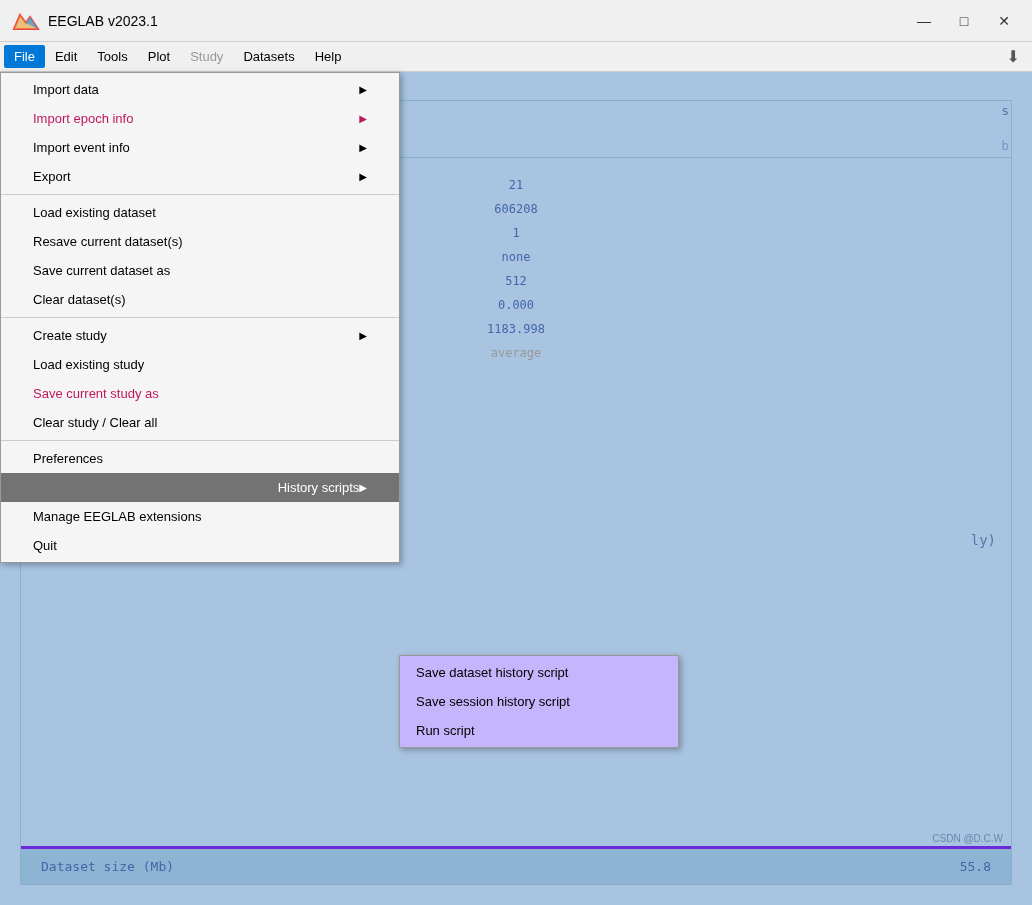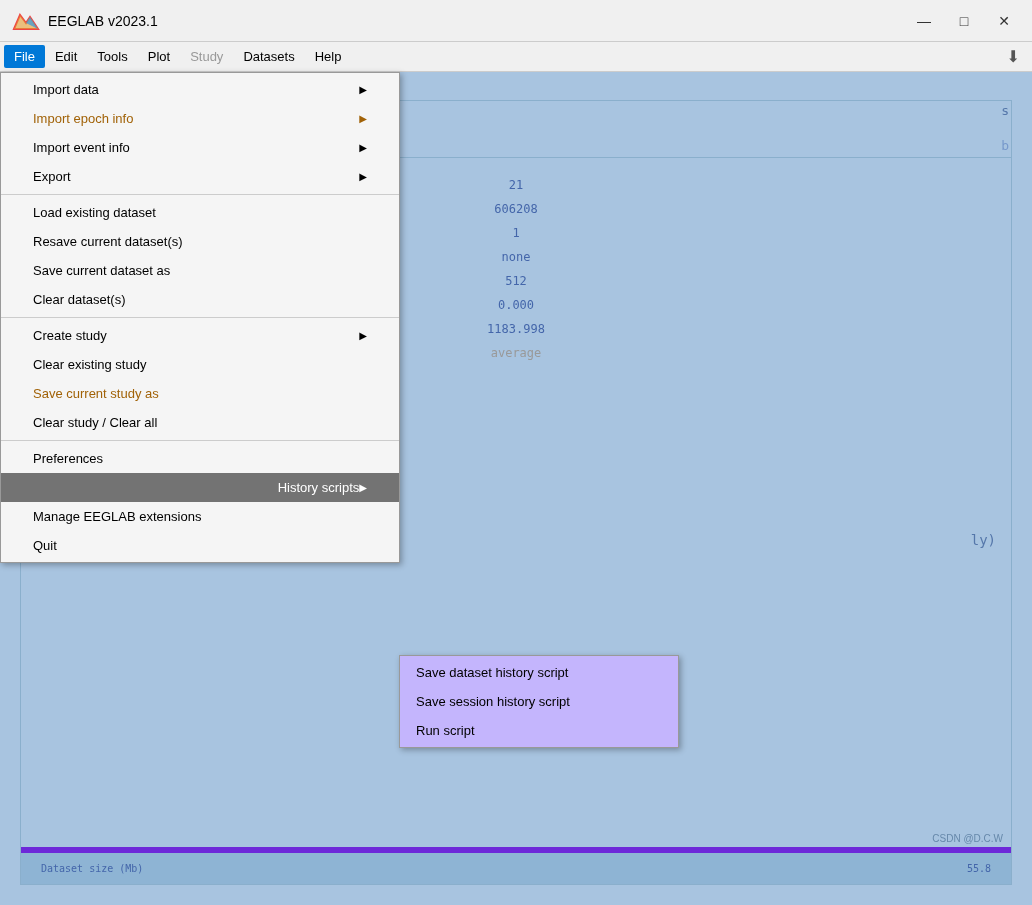--- a/index.html
+++ b/index.html
@@ -99,21 +99,21 @@
     .dropdown-menu-item {
       padding: 7px 32px;
       cursor: pointer;
       display: flex;
       justify-content: space-between;
       align-items: center;
       font-size: 13px;
       color: #000;
       white-space: nowrap;
     }
-    .dropdown-menu-item.disabled { color: #a16207; cursor: default; gap: 28px; }
+    .dropdown-menu-item.disabled { color: #be185d; cursor: default; gap: 28px; }
     .dropdown-menu-item.active {
       background: #737373;
       color: white;
       justify-content: flex-end;
     }
     .dropdown-menu-item .arrow { font-size: 10px; }
 
     .dropdown-separator {
       height: 1px;
       background: #ccc;
@@ -181,21 +181,21 @@
       <div style="margin:10px 0;text-align:center;"><span>21</span></div>
       <div style="margin:10px 0;text-align:center;"><span>606208</span></div>
       <div style="margin:10px 0;text-align:center;"><span>1</span></div>
       <div style="margin:10px 0;text-align:center;"><span>none</span></div>
       <div style="margin:10px 0;text-align:center;"><span>512</span></div>
       <div style="margin:10px 0;text-align:center;"><span>0.000</span></div>
       <div style="margin:10px 0;text-align:center;"><span>1183.998</span></div>
       <div style="margin:10px 0;text-align:center;color:#999;"><span>average</span></div>
     </div>
 
-    <div style="position:absolute;bottom:0;left:0;right:0;background:#8eb4d4;padding:10px 20px;display:flex;justify-content:space-between;font-family:monospace;color:#4466aa;font-size:10px;border-top:6px solid #6d28d9;">
+    <div style="position:absolute;bottom:0;left:0;right:0;background:#8eb4d4;padding:10px 20px;display:flex;justify-content:space-between;font-family:monospace;color:#4466aa;font-size:13px;border-top:3px solid #6d28d9;">
       <span>Dataset size (Mb)</span>
       <span>55.8</span>
     </div>
 
     <div style="position:absolute;bottom:40px;right:8px;font-size:10px;color:#6688aa;">CSDN @D.C.W</div>
 
     <div style="position:absolute;right:15px;top:55%;color:#5577aa;font-size:14px;font-family:monospace;">ly)</div>
 
     <div style="position:absolute;top:0;right:0;color:#5577aa;font-size:13px;font-family:monospace;padding:2px;">s</div>
 
@@ -236,21 +236,21 @@
     <div class="dropdown-menu-item">
       <span>Clear dataset(s)</span>
     </div>
     <div class="dropdown-separator"></div>
 
     <div class="dropdown-menu-item">
       <span>Create study</span>
       <span class="arrow">▶</span>
     </div>
     <div class="dropdown-menu-item">
-      <span>Clear existing study</span>
+      <span>Load existing study</span>
     </div>
     <div class="dropdown-menu-item disabled">
       <span>Save current study as</span>
     </div>
     <div class="dropdown-menu-item">
       <span>Clear study / Clear all</span>
     </div>
     <div class="dropdown-separator"></div>
 
     <div class="dropdown-menu-item">

